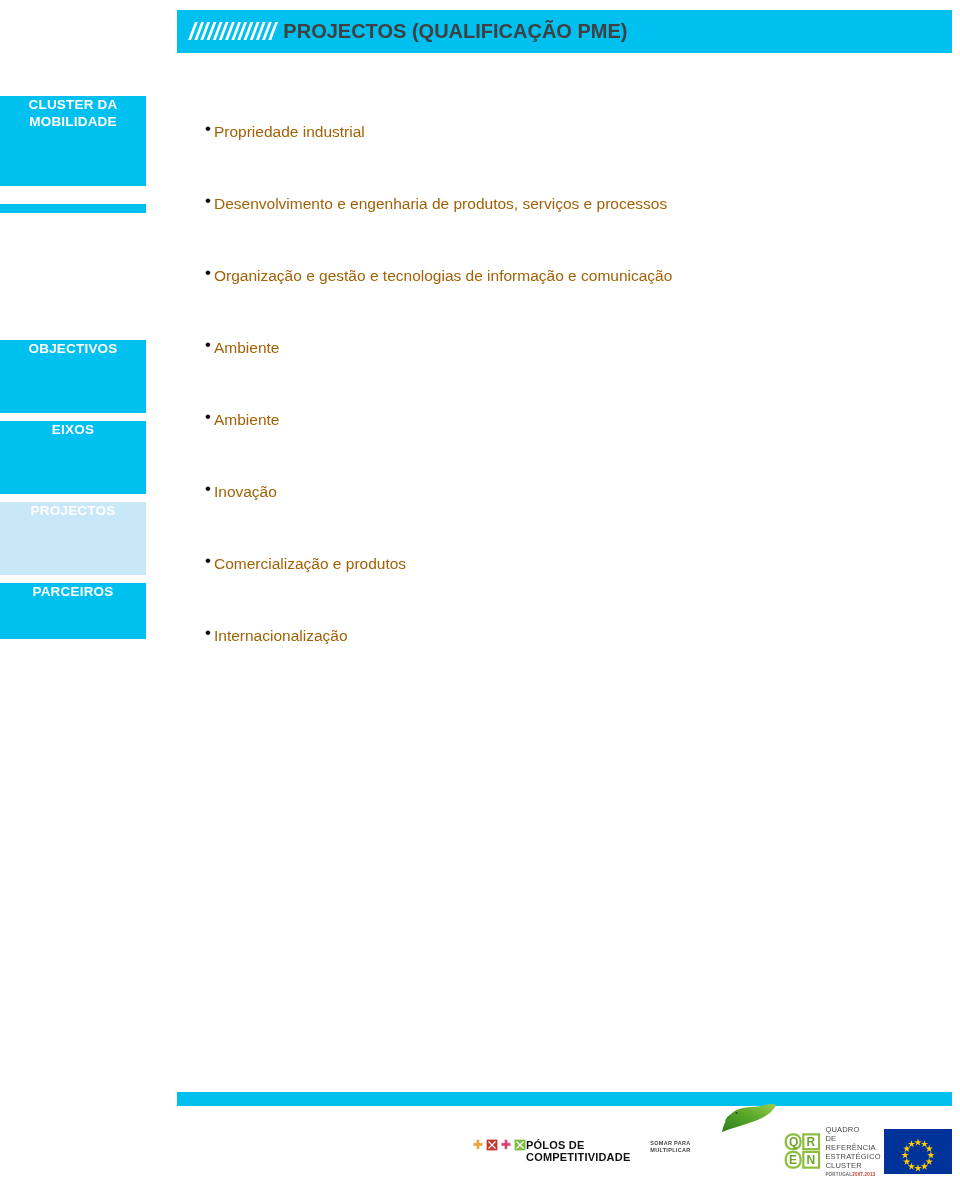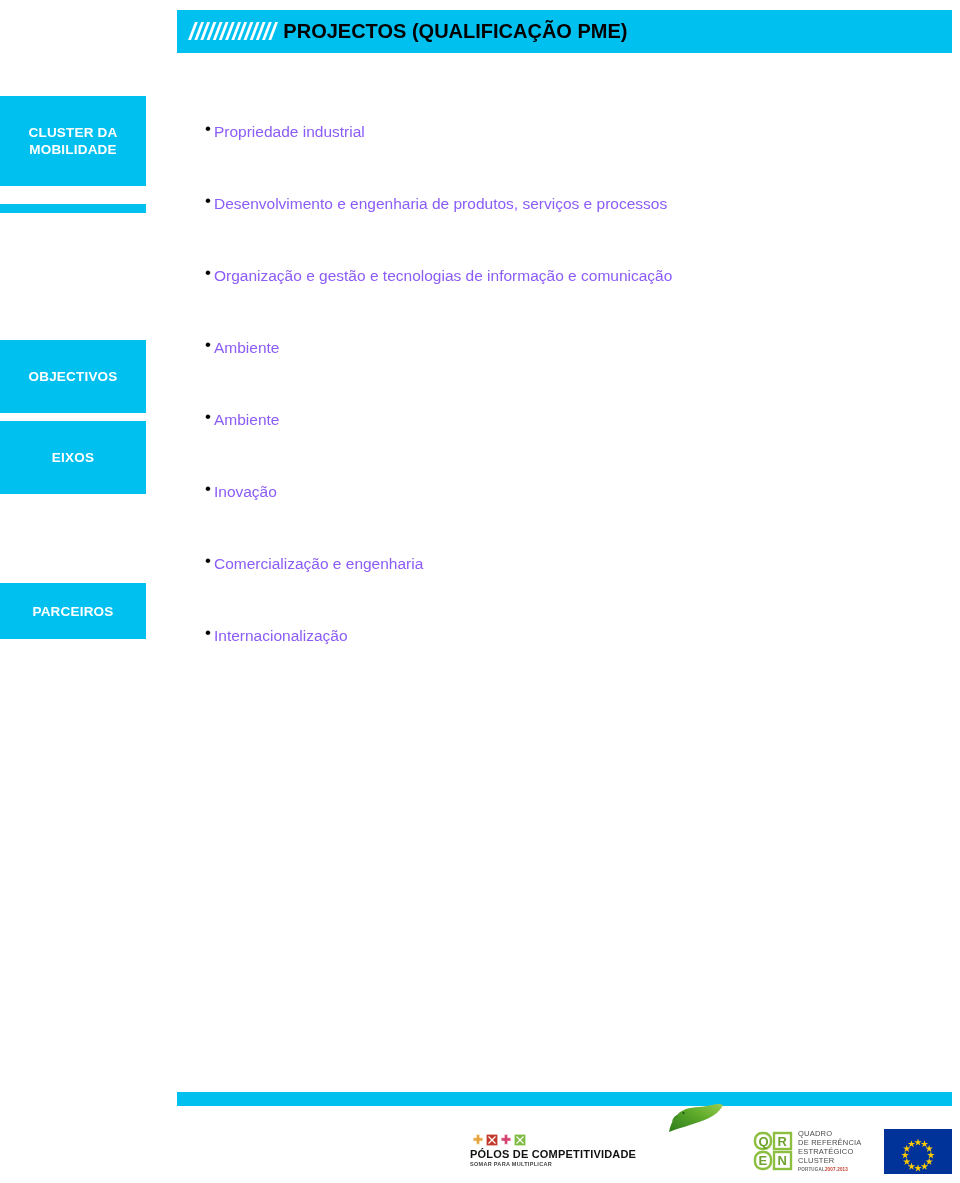--- a/index.html
+++ b/index.html
@@ -44,31 +44,31 @@
     display: flex; align-items: center;
     padding-left: 12px;
   }
   .header-slashes {
     color: #ffffff; font-size: 24px; font-weight: 700;
     letter-spacing: -0.5px; font-style: italic;
     font-family: "Liberation Sans", sans-serif;
     white-space: nowrap;
   }
   .header-title {
-    color: #000000; font-size: 20px; font-weight: 700;
+    color: #404040; font-size: 20px; font-weight: 700;
     font-family: "Liberation Sans", sans-serif;
     margin-left: 8px; white-space: nowrap;
   }
 
   
   .sidebar { position: absolute; left: 0; top: 0; width: 146px; height: 1183px; }
   .nav-item {
     position: absolute; left: 0; width: 146px;
     background: #00C0F0;
-    display: flex; align-items: center; justify-content: center;
+    display: flex; align-items: flex-start; justify-content: center;
     text-align: center;
   }
   .nav-item.active { background: #C8E8F8; }
   .nav-label {
     color: #ffffff; font-size: 13.5px; font-weight: 700;
     font-family: "Liberation Sans", sans-serif;
     line-height: 17px; letter-spacing: 0.2px;
   }
   .nav-item.active .nav-label { color: #ffffff; }
   .nav-divider { position: absolute; left: 0; width: 146px; background: #00C0F0; }
@@ -78,38 +78,38 @@
   .bullet-row {
     position: absolute; left: 0;
     display: flex; align-items: flex-start;
   }
   .bullet-mark {
     color: #000000; font-size: 17px; line-height: 14px;
     margin-right: 3px; flex: 0 0 auto;
     font-family: "Liberation Sans", sans-serif;
   }
   .bullet-text {
-    color: #8b5cf6; font-size: 15.5px; line-height: 20px;
+    color: #a16207; font-size: 15.5px; line-height: 20px;
     font-family: "Liberation Sans", sans-serif;
     white-space: nowrap;
   }
 
   
   .footer-bar {
     position: absolute; left: 177px; top: 1092px;
     width: 775px; height: 14px; background: #00C0F0;
   }
   .footer-logos {
     position: absolute; left: 470px; top: 1125px;
     width: 482px; height: 52px;
     display: flex; align-items: center; justify-content: space-between;
   }
 
   
-  .logo-polos { display: flex; flex-direction: column; align-items: flex-start; }
+  .logo-polos { display: flex; align-items: flex-start; }
   .polos-icons { display: flex; gap: 2px; margin-bottom: 2px; margin-left: 2px; }
   .polos-icon { width: 12px; height: 12px; }
   .polos-name {
     font-size: 11px; font-weight: 700; color: #111;
     letter-spacing: 0.2px; line-height: 12px;
     font-family: "Liberation Sans", sans-serif;
   }
   .polos-tag {
     font-size: 5.5px; font-weight: 700; color: #444;
     letter-spacing: 0.3px; line-height: 7px; margin-top: 1px;
@@ -157,20 +157,23 @@
     <div class="nav-item" style="top:96px;height:90px;">
       <span class="nav-label">CLUSTER DA MOBILIDADE</span>
     </div>
     <div class="nav-divider" style="top:204px;height:9px;"></div>
     <div class="nav-item" style="top:421px;height:73px;">
       <span class="nav-label">EIXOS</span>
     </div>
     <div class="nav-item" style="top:340px;height:73px;">
       <span class="nav-label">OBJECTIVOS</span>
     </div>
+    <div class="nav-item active" style="top:502px;height:73px;">
+      <span class="nav-label">PROJECTOS</span>
+    </div>
     <div class="nav-item" style="top:583px;height:56px;">
       <span class="nav-label">PARCEIROS</span>
     </div>
   </div>
 
   <div class="content">
     <div class="bullet-row" style="top:122px;">
       <span class="bullet-mark">•</span>
       <span class="bullet-text">Propriedade industrial</span>
     </div>
@@ -189,21 +192,21 @@
     <div class="bullet-row" style="top:410px;">
       <span class="bullet-mark">•</span>
       <span class="bullet-text">Ambiente</span>
     </div>
     <div class="bullet-row" style="top:482px;">
       <span class="bullet-mark">•</span>
       <span class="bullet-text">Inovação</span>
     </div>
     <div class="bullet-row" style="top:554px;">
       <span class="bullet-mark">•</span>
-      <span class="bullet-text">Comercialização e engenharia</span>
+      <span class="bullet-text">Comercialização e produtos</span>
     </div>
     <div class="bullet-row" style="top:626px;">
       <span class="bullet-mark">•</span>
       <span class="bullet-text">Internacionalização</span>
     </div>
   </div>
 
   <div class="footer-bar"></div>
 
   <div class="footer-logos">

